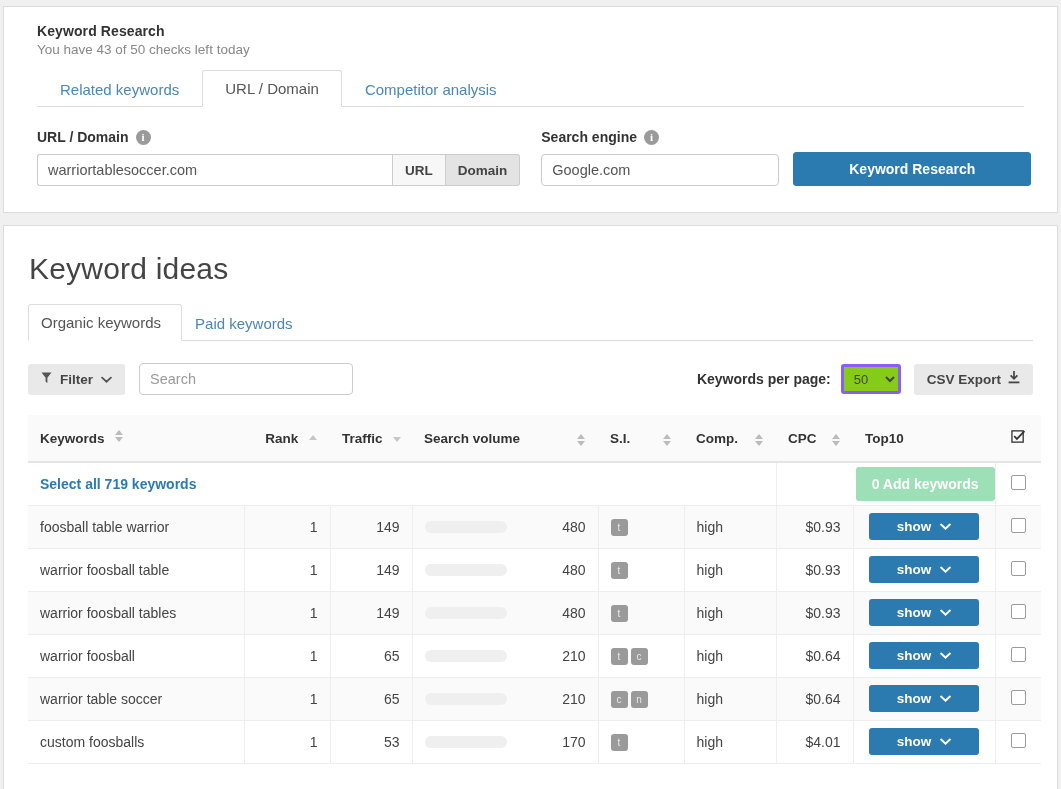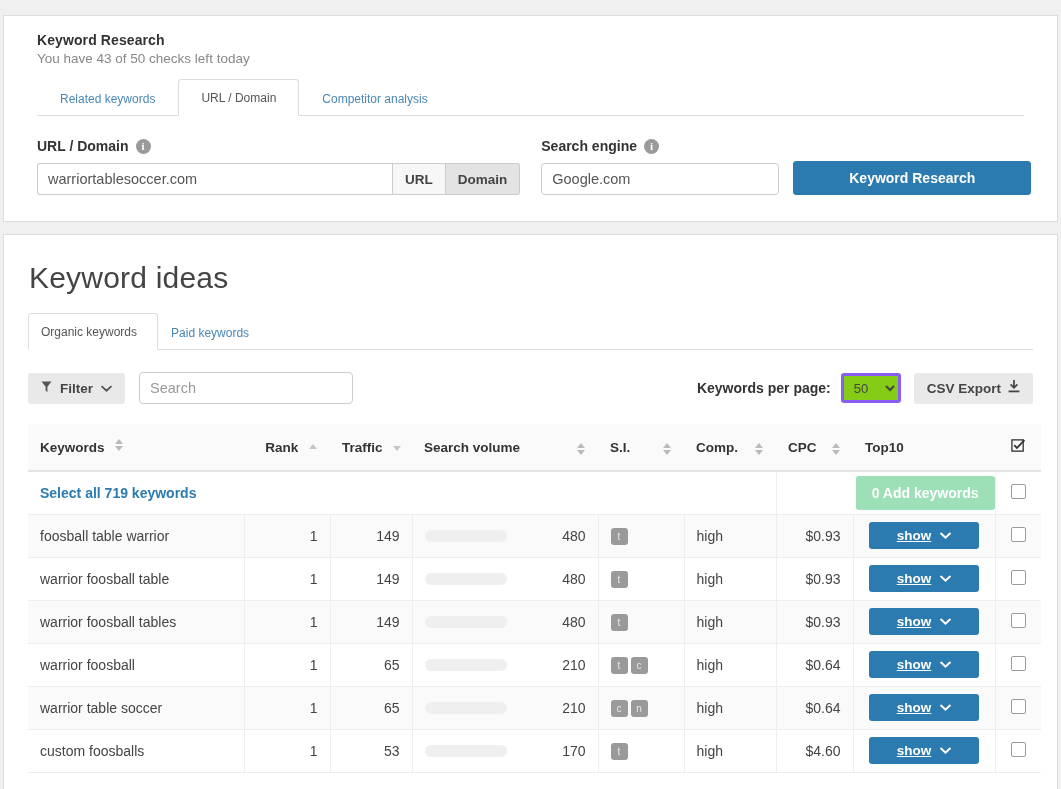--- a/index.html
+++ b/index.html
@@ -12,21 +12,21 @@
     color: #333;
     overflow: hidden;
   }
 
   
   .panel {
     background: #ffffff;
     border: 1px solid #dcdcdc;
     margin: 0 3px;
   }
-  #research-panel { margin-top: 15px; padding: 0; }
+  #research-panel { margin-top: 6px; padding: 0; }
   #ideas-panel { margin-top: 12px; border-bottom: none; }
 
   
   .head-block { padding: 16px 33px 0 33px; position: relative; }
   .head-title {
     font-weight: bold; font-size: 14px; color: #333;
     letter-spacing: .1px;
   }
   .head-sub {
     color: #888; font-size: 13.5px; margin-top: 3px;
@@ -36,21 +36,21 @@
   .tabbar {
     margin-top: 14px;
     border-bottom: 1px solid #dddddd;
     display: flex;
     align-items: flex-end;
     position: relative;
     height: 36px;
   }
   .tab {
     padding: 9px 22px 8px 22px;
-    font-size: 12px;
+    font-size: 15px;
     color: #4a87b5;
     cursor: pointer;
     border: 1px solid transparent;
     border-bottom: none;
     line-height: 18px;
     background: transparent;
     position: relative;
     top: 1px;
   }
   .tab.active {
@@ -322,21 +322,20 @@
     border: none;
     border-radius: 3px;
     color: #fff;
     font-weight: bold;
     font-size: 13.5px;
     height: 27px;
     width: 110px;
     cursor: pointer;
     display: inline-flex; align-items: center; justify-content: center; gap: 9px;
     font-family: "Liberation Sans", sans-serif;
-    text-decoration: underline;
   }
   .cbox {
     width: 15px; height: 15px;
     border: 1px solid #9b9b9b;
     border-radius: 2px;
     background: #fff;
     display: inline-block;
     cursor: pointer;
   }
   .chev { display:inline-block; }
@@ -609,21 +608,21 @@
             <td class="r">1</td>
             <td class="r">53</td>
             <td>
               <div class="vol-cell">
                 <span class="bar-wrap"><span class="bar-fill" style="width:17%"></span></span>
                 <span class="vol-num">170</span>
               </div>
             </td>
             <td><span class="si-badge">t</span></td>
             <td>high</td>
-            <td class="r">$4.60</td>
+            <td class="r">$4.01</td>
             <td class="c"><button class="show-btn">
                 <span>show</span>
                 <span><svg width="11" height="8" viewBox="0 0 12 8">
                     <path d="M1.2 1.4 6 5.8l4.8-4.4" stroke="#fff" stroke-width="2.2" fill="none" stroke-linecap="round"></path>
                   </svg></span>
               </button></td>
             <td class="c"><span class="cbox"></span></td>
           </tr>
           <tr>
             <td colspan="9" style="height:30px"></td>

